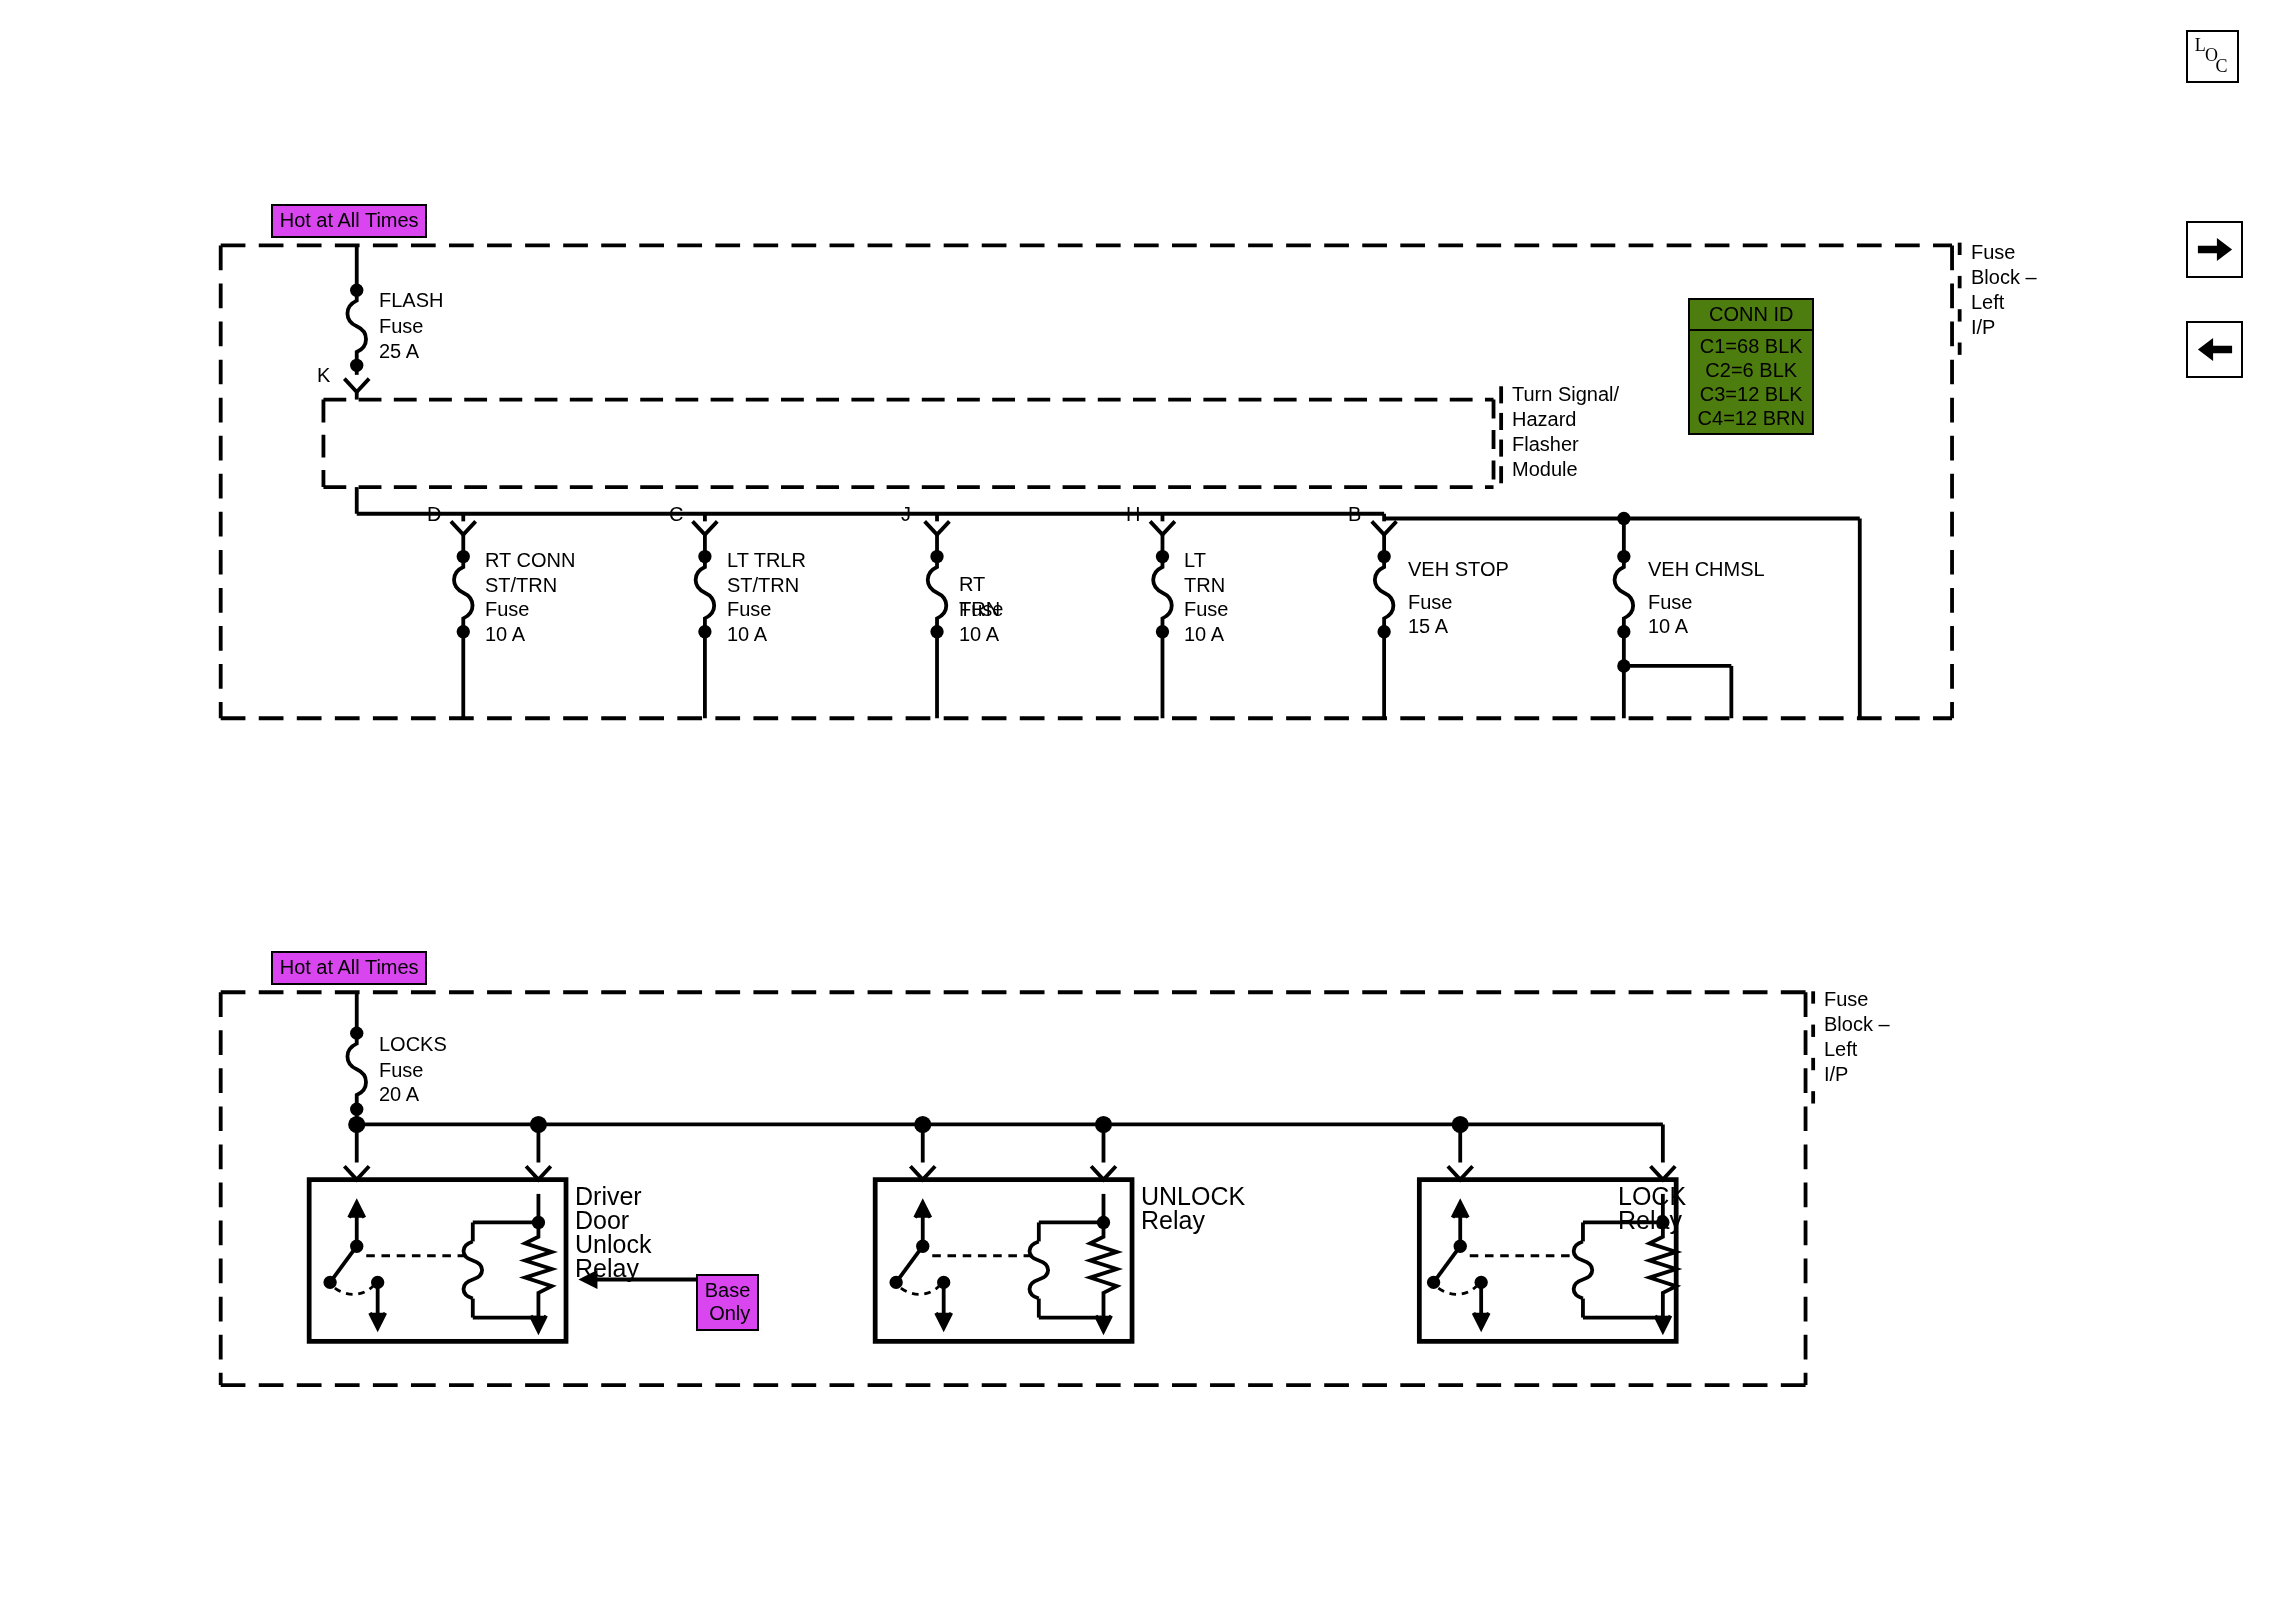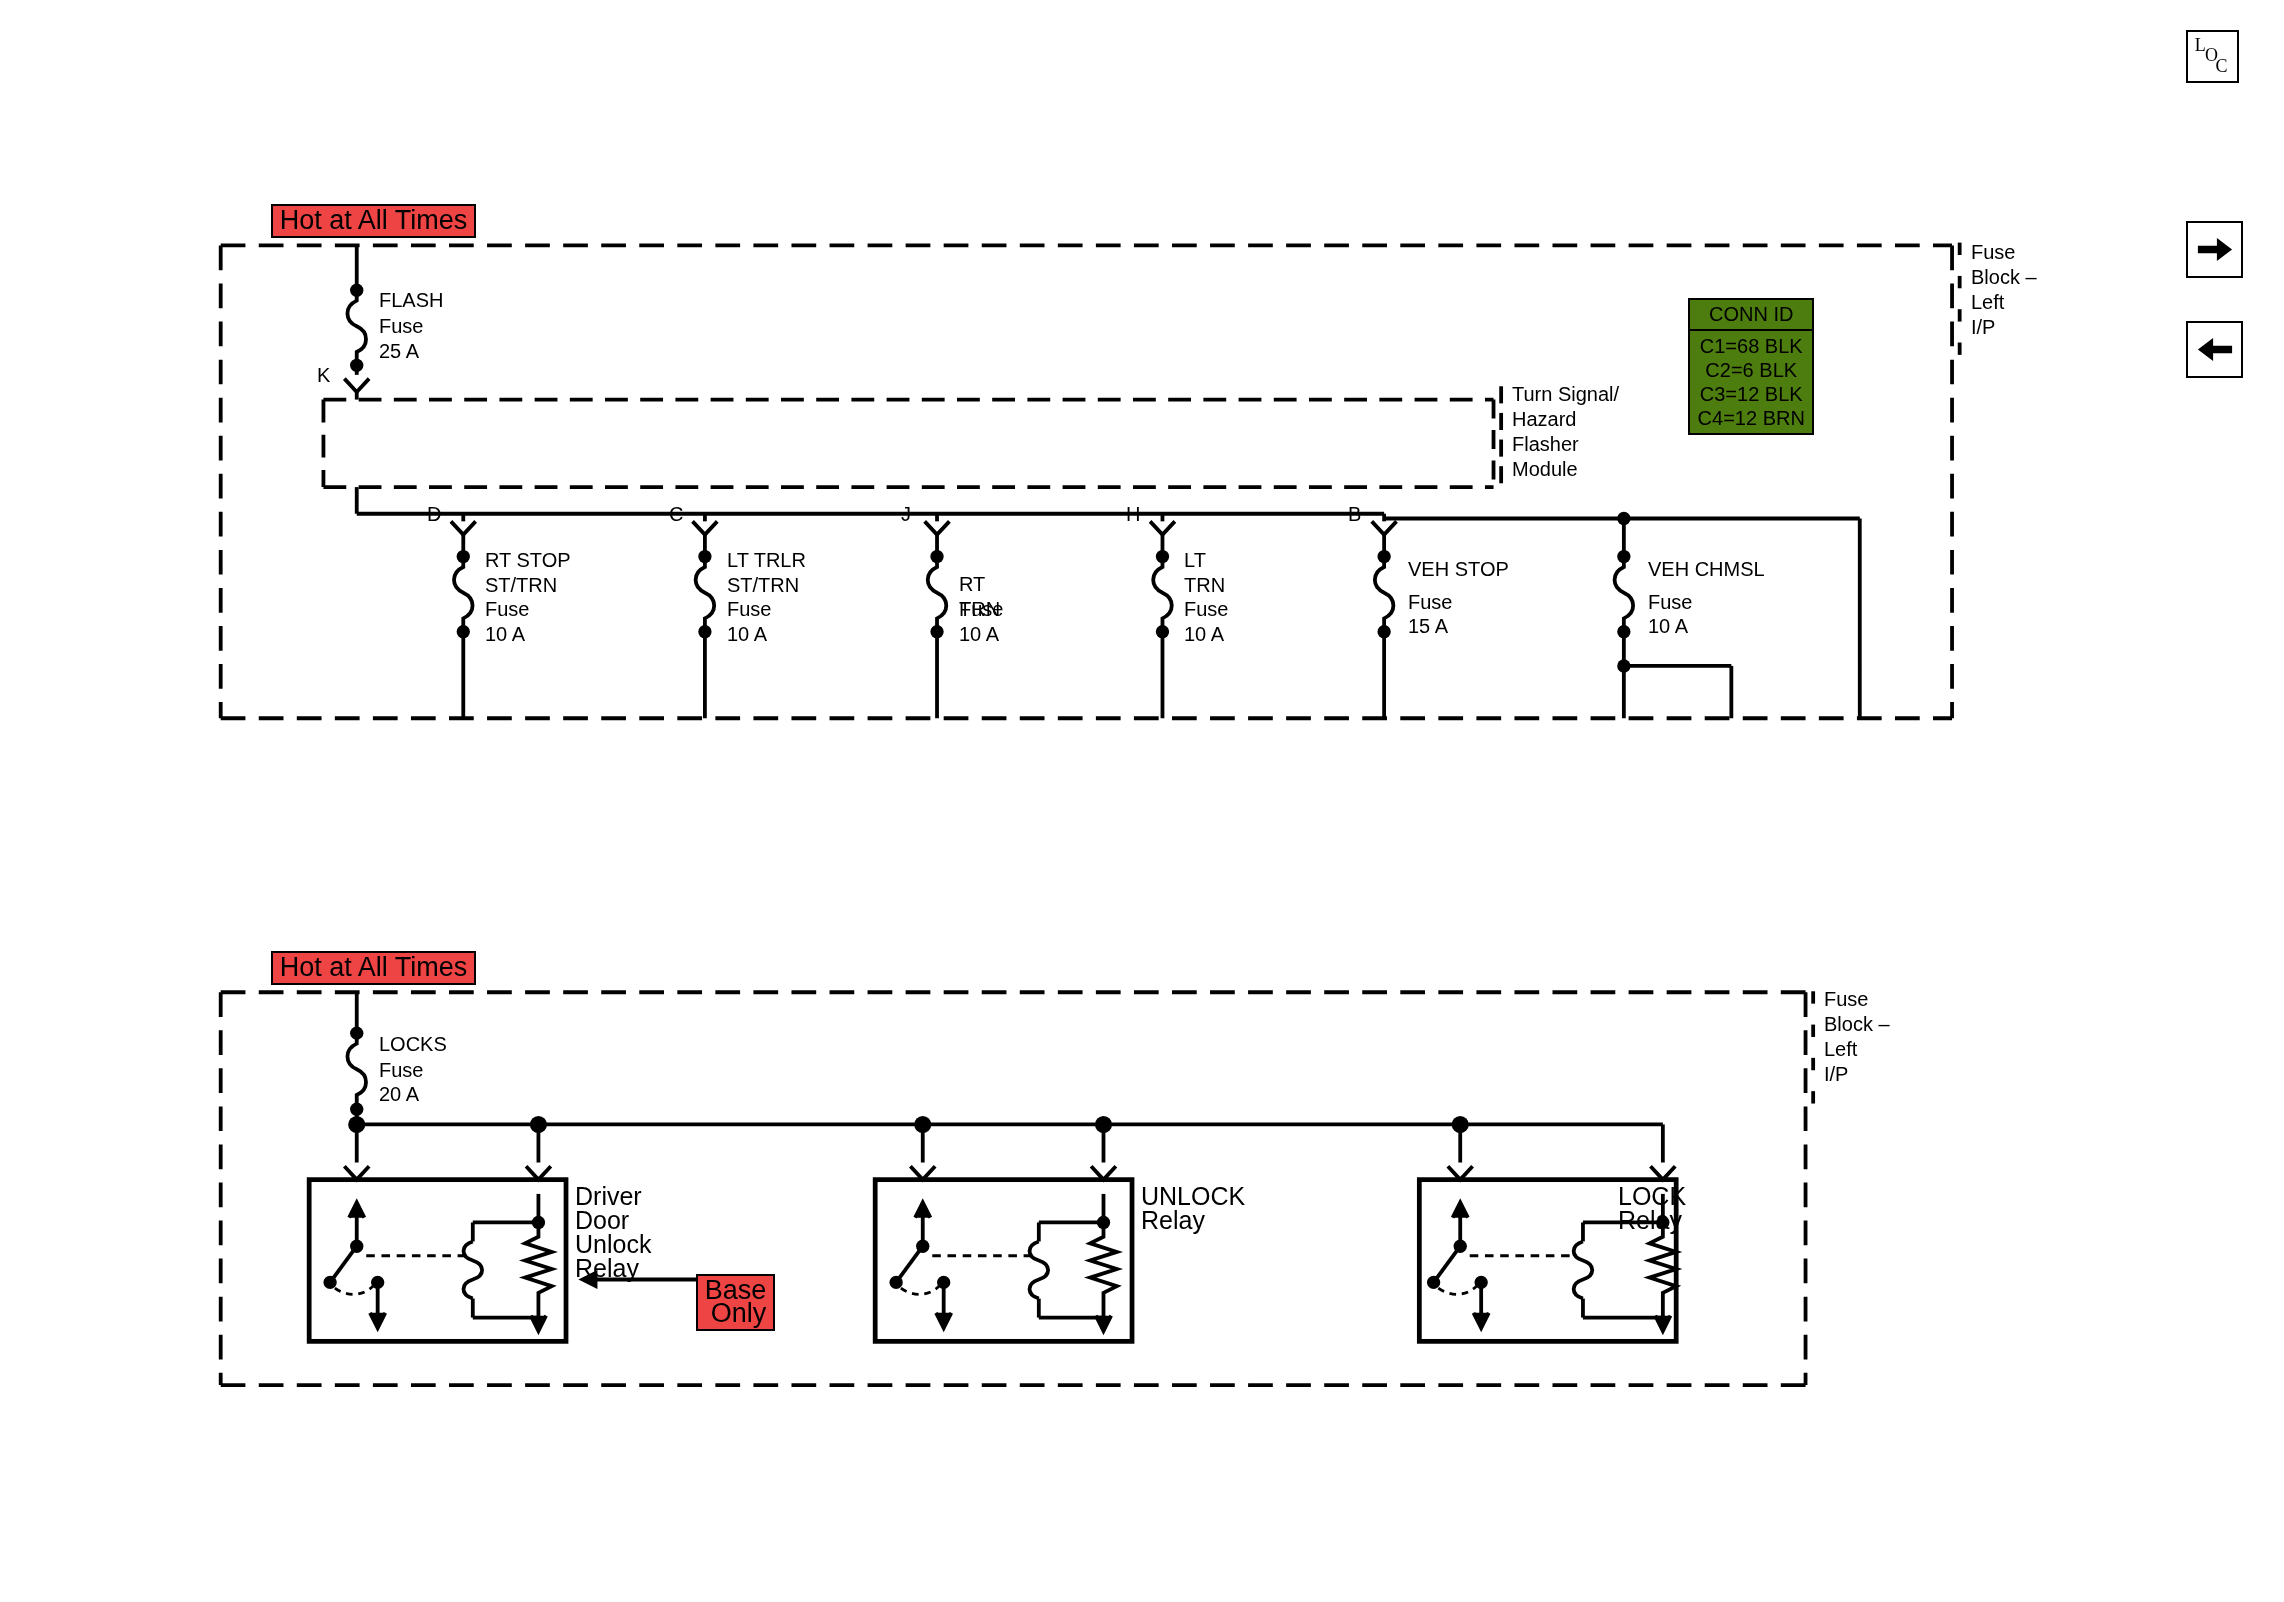--- a/index.html
+++ b/index.html
@@ -30,22 +30,22 @@
   .lbl {
     position: absolute;
     font-size: 20px;
     line-height: 25px;
     white-space: pre;
   }
   .lbl.small { font-size: 25px; line-height: 24px; }
   .boxed {
     position: absolute;
     border: 2.9px solid #000;
-    background: #ef4444;
-    font-size: 27px;
+    background: #d946ef;
+    font-size: 20px;
     line-height: 23px;
     padding: 2.9px 6.7px 3.8px 6.7px;
     white-space: pre;
   }
   .connid {
     position: absolute;
     border: 2.9px solid #000;
     background: #4d7c0f;
     font-size: 20px;
     line-height: 24px;
@@ -314,21 +314,21 @@
 Hazard
 Flasher
 Module</div>
 
   <div class="lbl" style="left:379px; top:288px;">FLASH</div>
   <div class="lbl" style="left:379px; top:314px;">Fuse</div>
   <div class="lbl" style="left:379px; top:339px;">25 A</div>
   <div class="lbl" style="left:317px; top:363px;">K</div>
 
   <div class="lbl" style="left:427px; top:502px;">D</div>
-  <div class="lbl" style="left:485px; top:548px;">RT STOP
+  <div class="lbl" style="left:485px; top:548px;">RT CONN
 ST/TRN</div>
   <div class="lbl" style="left:485px; top:597px;">Fuse</div>
   <div class="lbl" style="left:485px; top:622px;">10 A</div>
 
   <div class="lbl" style="left:669px; top:502px;">C</div>
   <div class="lbl" style="left:727px; top:548px;">LT TRLR
 ST/TRN</div>
   <div class="lbl" style="left:727px; top:597px;">Fuse</div>
   <div class="lbl" style="left:727px; top:622px;">10 A</div>
 

